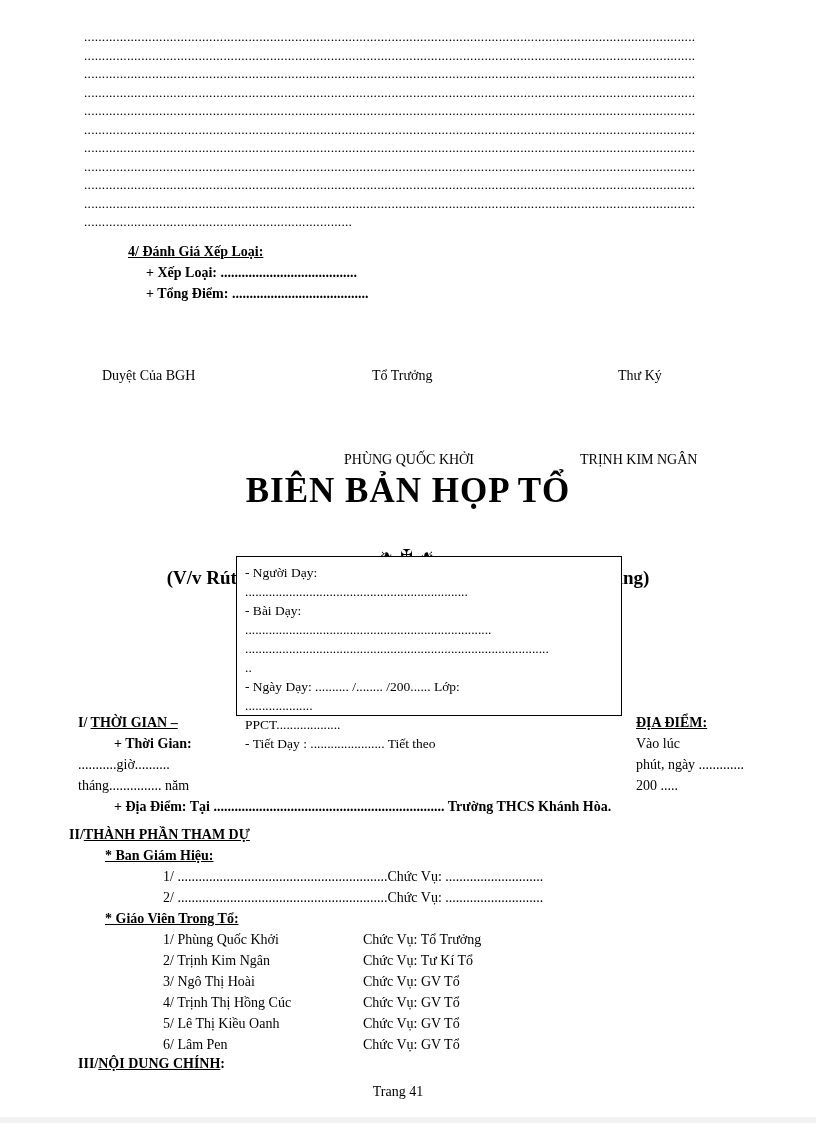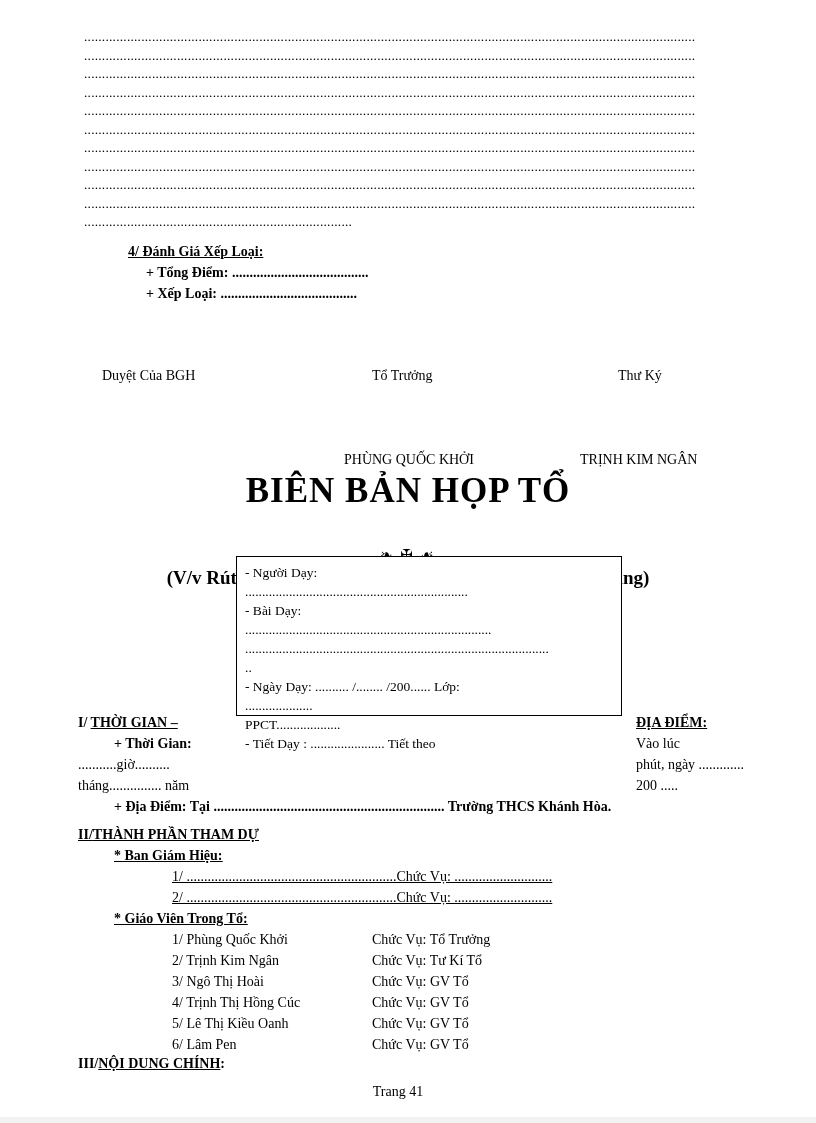--- a/index.html
+++ b/index.html
@@ -129,21 +129,21 @@
     line-height: 21px;
   }
 
   .sec1 { left: 78px; top: 712px; width: 640px; }
   .sec1 .l1 { font-weight: bold; }
   .sec1 .l1 .lbl { text-decoration: underline; }
 
   .place { position: absolute; left: 636px; top: 712px; font-size: 14px; line-height: 21px; }
   .place .hd { font-weight: bold; text-decoration: underline; }
 
-  .sec2 { left: 78px; top: 824px; width: 700px; text-decoration: underline; }
+  .sec2 { left: 69px; top: 824px; width: 700px; }
   .sec2 .hd { font-weight: bold; }
   .sec2 .hd .u2 { text-decoration: underline; }
   .sec2 .sub { margin-left: 36px; font-weight: bold; }
   .sec2 .sub .u2 { text-decoration: underline; }
   .sec2 .item { margin-left: 94px; }
 
   .tbl { margin-left: 94px; }
   .tbl div { position: relative; height: 21px; }
   .tbl .c1 { position: absolute; left: 0; }
   .tbl .c2 { position: absolute; left: 200px; }
@@ -182,22 +182,22 @@
     <div class="dotline">...........................................................................................................................................................................</div>
     <div class="dotline">...........................................................................................................................................................................</div>
     <div class="dotline">...........................................................................................................................................................................</div>
     <div class="dotline">...........................................................................................................................................................................</div>
     <div class="dotline">...........................................................................................................................................................................</div>
     <div class="dotline">...........................................................................</div>
   </div>
 
   <div class="sec-eval">
     <div class="ttl">4/ Đánh Giá Xếp Loại:</div>
+    <div class="ln">+ Xếp Loại: .......................................</div>
     <div class="ln">+ Tổng Điểm: .......................................</div>
-    <div class="ln">+ Xếp Loại: .......................................</div>
   </div>
 
 
   <div class="signrow">
     <span class="sig1">Duyệt Của BGH</span>
     <span class="sig2">Tổ Trưởng</span>
     <span class="sig3">Thư Ký</span>
   </div>
 
   <div class="namerow">

